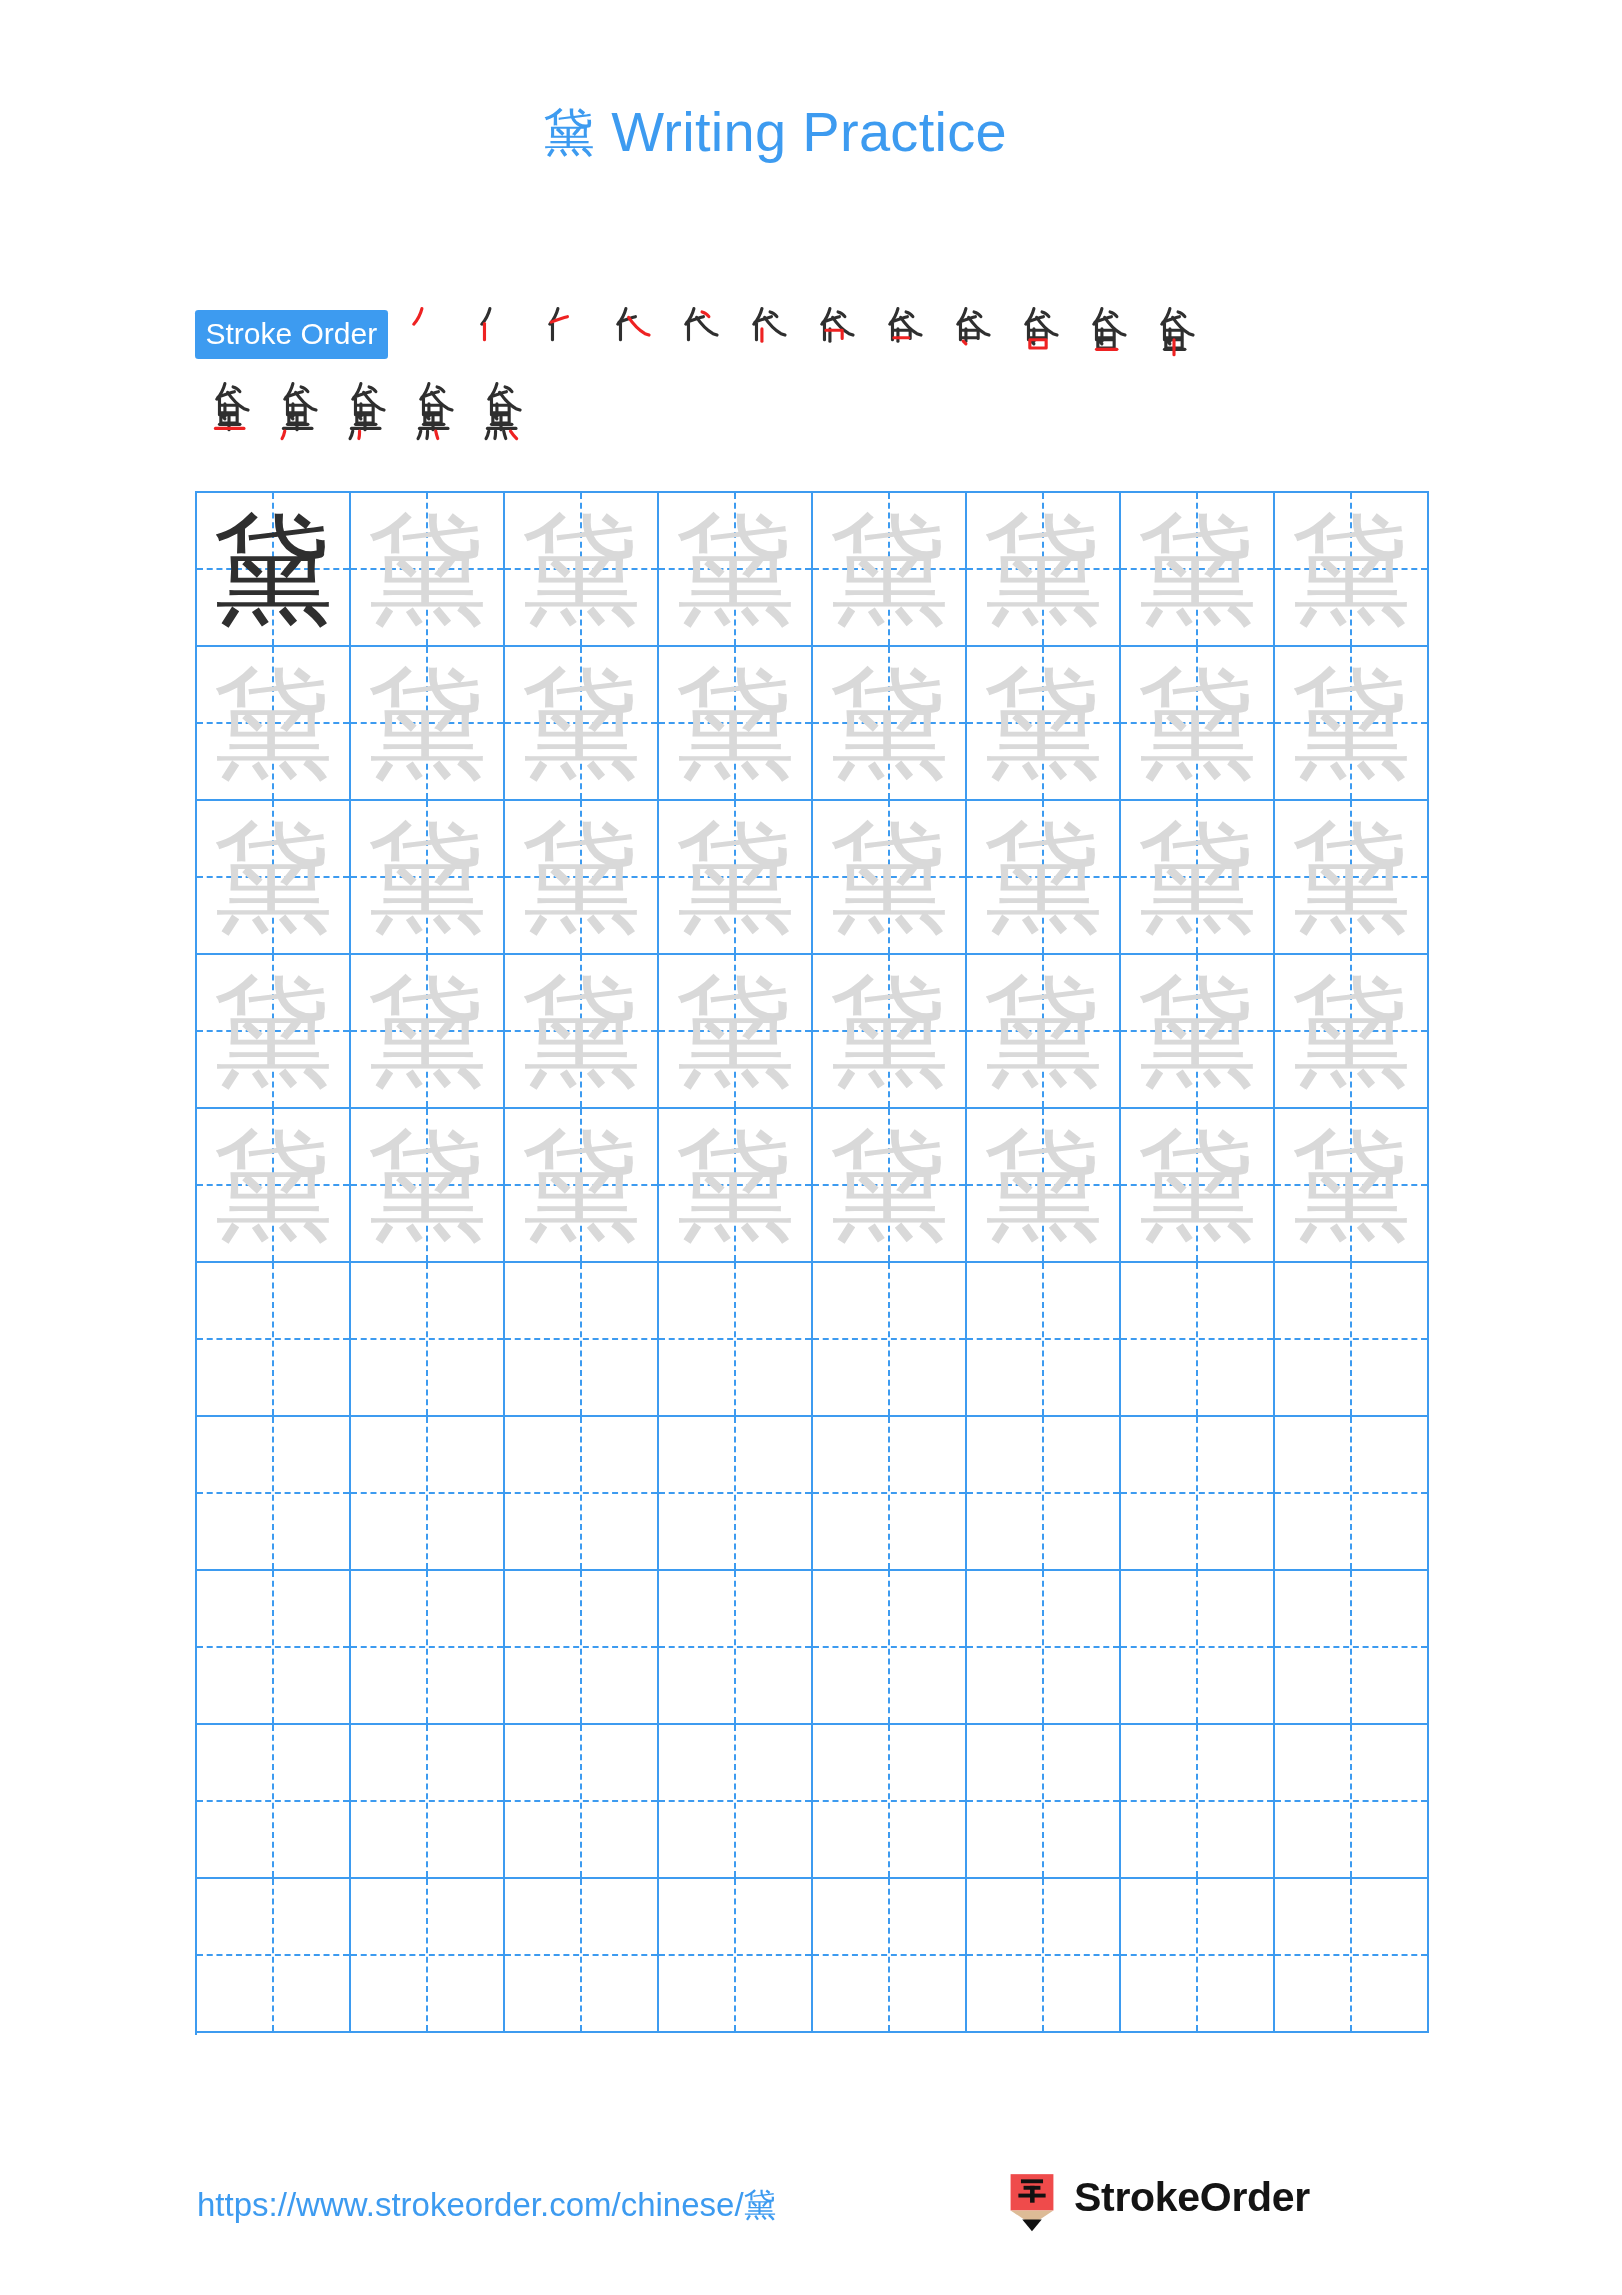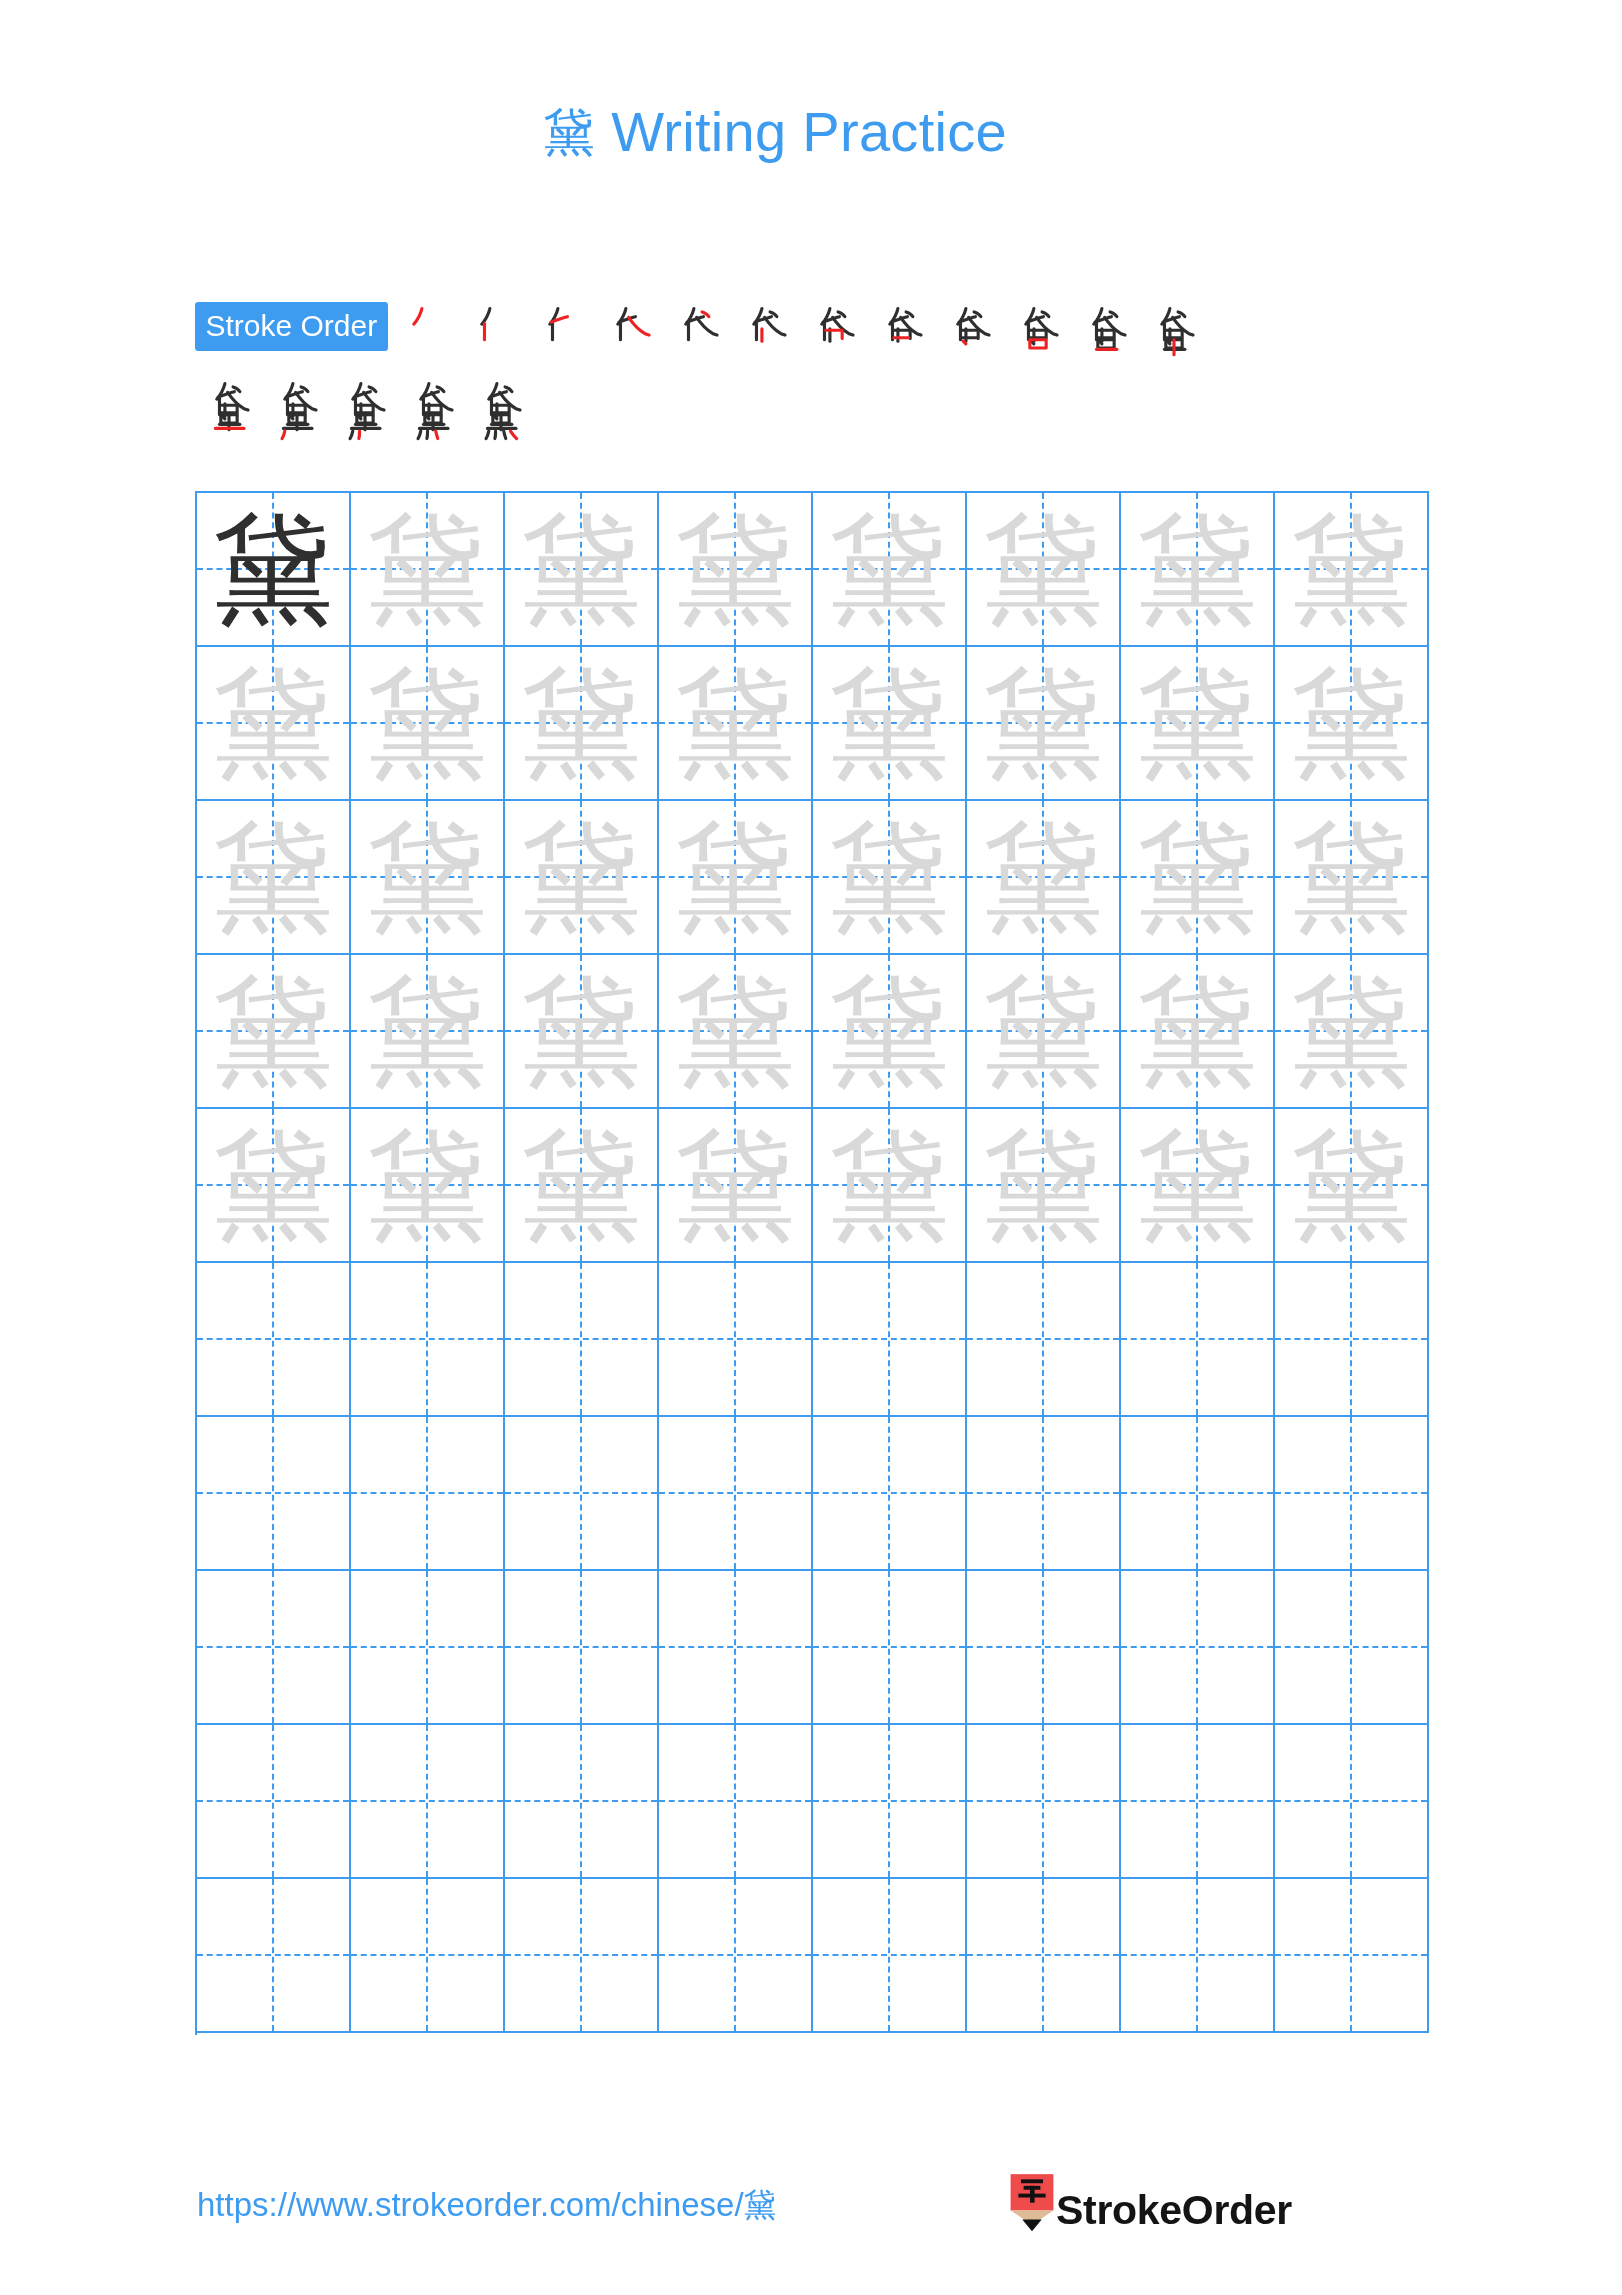--- a/index.html
+++ b/index.html
@@ -50,21 +50,21 @@
   .stroke-badge {
     background: #3d9bf0;
     color: #ffffff;
     font-size: 30px;
     line-height: 1;
     padding: 8.5px 10.5px 10.5px 10.5px;
     border-radius: 3.3px;
     white-space: nowrap;
     margin-right: 3.9px;
     align-self: flex-start;
-    margin-top: 6px;
+    margin-top: 14px;
   }
   .stroke-cell {
     width: 68px;
     height: 68px;
     flex: 0 0 68px;
     position: relative;
   }
   .stroke-cell svg {
     display: block;
     width: 68px;
@@ -145,22 +145,22 @@
     white-space: nowrap;
   }
   .footer-url .url-char {
     font-family: "DejaVu Sans", sans-serif;
   }
   .brand {
     position: absolute;
     left: 1008px;
     top: 2174px;
     display: flex;
-    align-items: flex-end;
-    gap: 0;
+    align-items: flex-start;
+    gap: 18px;
   }
   .brand-logo {
     width: 48px;
     height: 60px;
     position: relative;
     flex: 0 0 48px;
   }
   .brand-name {
     font-size: 41px;
     font-weight: bold;

